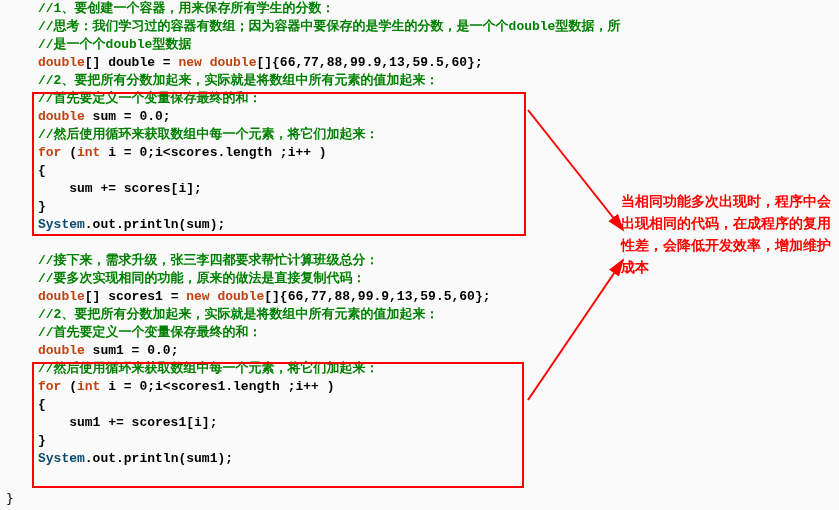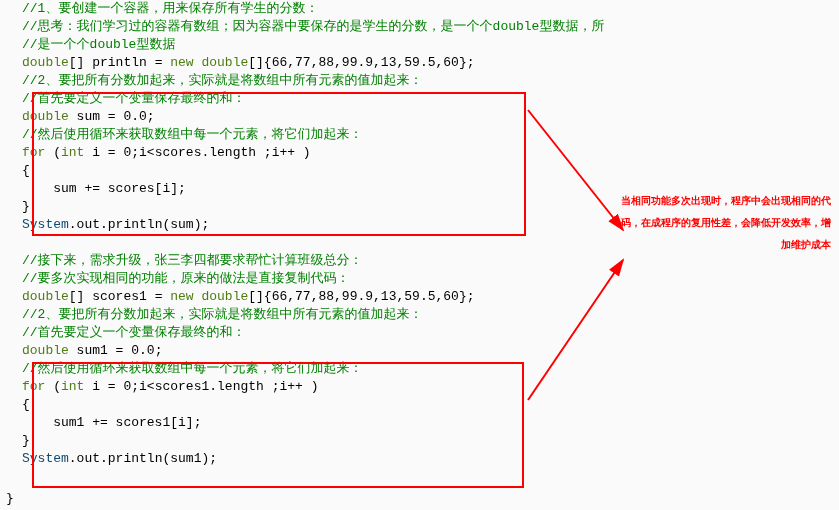--- a/index.html
+++ b/index.html
@@ -16,28 +16,29 @@
       height: 510px;
       overflow: hidden;
       position: relative;
       line-height: 18px;
     }
     .code-area {
       position: absolute;
       left: 0;
       top: 0;
       width: 620px;
-      padding-left: 22px;
+      padding-left: 38px;
+      font-weight: bold;
     }
     .line {
       white-space: pre;
       height: 18px;
     }
     .comment { color: #008000; }
-    .keyword { color: #4d7c0f; }
+    .keyword { color: #c2410c; }
     .ident { color: #000000; }
     .class-name { color: #0c4a6e; }
     .brace { color: #000000; }
     
     .red-box {
       position: absolute;
       border: 2px solid red;
       background: transparent;
       pointer-events: none;
     }
@@ -54,24 +55,23 @@
       height: 126px;
     }
     
     .annotation {
       position: absolute;
       right: 8px;
       top: 190px;
       width: 210px;
       color: red;
       font-family: 'Microsoft YaHei', SimSun, sans-serif;
-      font-size: 10px;
+      font-size: 14px;
       font-weight: bold;
       line-height: 22px;
-      text-align: right;
     }
     
     .arrow {
       position: absolute;
       pointer-events: none;
     }
     .arrow svg {
       overflow: visible;
     }
     .closing-brace {
@@ -82,21 +82,21 @@
       font-family: Consolas, monospace;
     }
   </style>
 </head>
 <body>
 
 <div class="code-area">
   <div class="line"><span class="comment">//1、要创建一个容器，用来保存所有学生的分数：</span></div>
   <div class="line"><span class="comment">//思考：我们学习过的容器有数组；因为容器中要保存的是学生的分数，是一个个double型数据，所</span></div>
   <div class="line"><span class="comment">//是一个个double型数据</span></div>
-  <div class="line"><span class="keyword">double</span><span class="ident">[] println = </span><span class="keyword">new</span><span class="keyword"> double</span><span class="ident">[]{66,77,88,99.9,13,59.5,60};</span></div>
+  <div class="line"><span class="keyword">double</span><span class="ident">[] double = </span><span class="keyword">new</span><span class="keyword"> double</span><span class="ident">[]{66,77,88,99.9,13,59.5,60};</span></div>
   <div class="line"><span class="comment">//2、要把所有分数加起来，实际就是将数组中所有元素的值加起来：</span></div>
   <div class="line"><span class="comment">//首先要定义一个变量保存最终的和：</span></div>
   <div class="line"><span class="keyword">double</span><span class="ident"> sum = 0.0;</span></div>
   <div class="line"><span class="comment">//然后使用循环来获取数组中每一个元素，将它们加起来：</span></div>
   <div class="line"><span class="keyword">for</span><span class="ident"> (</span><span class="keyword">int</span><span class="ident"> i = 0;i&lt;scores.length ;i++ )</span></div>
   <div class="line"><span class="brace">{</span></div>
   <div class="line"><span class="ident">    sum += scores[i];</span></div>
   <div class="line"><span class="brace">}</span></div>
   <div class="line"><span class="class-name">System</span><span class="ident">.out.println(sum);</span></div>
   <div class="line"><span></span></div>

